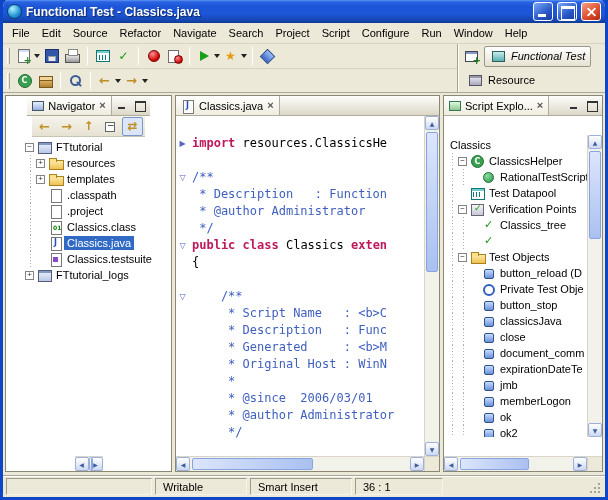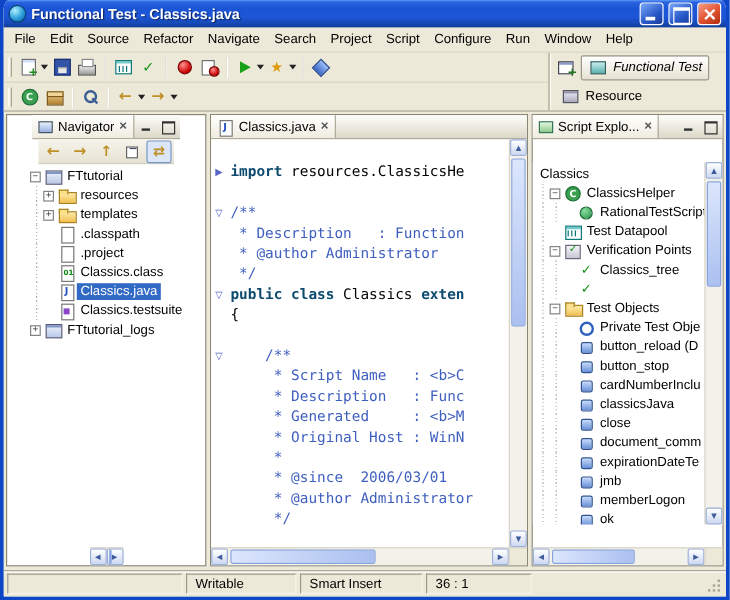--- a/index.html
+++ b/index.html
@@ -130,21 +130,21 @@
   .t-private-test-object::before{content:"";position:absolute;left:2px;top:2px;width:8px;height:8px;border-radius:50%;border:2px solid #3060c0;background:#fff;}
   .t-test-object::before{content:"";position:absolute;left:3px;top:3px;width:8px;height:8px;border-radius:2px;background:linear-gradient(#c8dcfc,#6890d8);border:1px solid #2f528c;}
 
   
   .editor-body{flex:1;min-height:0;display:flex;}
   .fold-col{width:13px;flex:none;background:#fff;padding-top:2px;}
   .fold-cell{height:17px;display:flex;align-items:center;justify-content:center;font-size:8px;color:#5864c8;font-family:"DejaVu Sans",sans-serif;}
   .code-col{flex:1;min-width:0;overflow:hidden;padding:2px 0 0 3px;
     font-family:"DejaVu Sans Mono","Liberation Mono",monospace;font-size:12px;line-height:17px;}
   .code-line{height:17px;white-space:pre;}
-  .seg-keyword{color:#0c4a6e;font-weight:bold;}
+  .seg-keyword{color:#be185d;font-weight:bold;}
   .seg-doc{color:#3f5fbf;}
   .seg-plain{color:#000;}
 
   
   .hscroll{height:15px;flex:none;display:flex;align-items:stretch;background:#f2f1ea;border-top:1px solid #d8d4c8;}
   .vscroll{width:15px;flex:none;display:flex;flex-direction:column;background:#f2f1ea;border-left:1px solid #d8d4c8;}
   .sb-btn{width:14px;height:14px;flex:none;display:flex;align-items:center;justify-content:center;font-size:6px;color:#3c5c9c;
     background:linear-gradient(#fff,#cdd8f0);border:1px solid #9cb0dc;border-radius:2px;font-family:"DejaVu Sans",sans-serif;}
   .sb-track{flex:1;position:relative;}
   .sb-thumb{position:absolute;background:linear-gradient(90deg,#dce6fc,#aac0f0);border:1px solid #88a4e0;border-radius:2px;}
@@ -504,43 +504,36 @@
             <div class="tree-row">
               <span class="guide"></span>
               <span class="expander">−</span>
               <span class="ticn t-to-group"></span>
               <span class="tlabel">Test Objects</span>
             </div>
             <div class="tree-row">
               <span class="guide"></span>
               <span class="guide"></span>
               <span class="exp-spacer"></span>
+              <span class="ticn t-test-object"></span>
+              <span class="tlabel">button_reload (D</span>
+            </div>
+            <div class="tree-row">
+              <span class="guide"></span>
+              <span class="guide"></span>
+              <span class="exp-spacer"></span>
               <span class="ticn t-private-test-object"></span>
               <span class="tlabel">Private Test Obje</span>
             </div>
             <div class="tree-row">
               <span class="guide"></span>
               <span class="guide"></span>
               <span class="exp-spacer"></span>
               <span class="ticn t-test-object"></span>
-              <span class="tlabel">button_reload (D</span>
-            </div>
-            <div class="tree-row">
-              <span class="guide"></span>
-              <span class="guide"></span>
-              <span class="exp-spacer"></span>
-              <span class="ticn t-test-object"></span>
               <span class="tlabel">button_stop</span>
-            </div>
-            <div class="tree-row">
-              <span class="guide"></span>
-              <span class="guide"></span>
-              <span class="exp-spacer"></span>
-              <span class="ticn t-test-object"></span>
-              <span class="tlabel">cardNumberInclu</span>
             </div>
             <div class="tree-row">
               <span class="guide"></span>
               <span class="guide"></span>
               <span class="exp-spacer"></span>
               <span class="ticn t-test-object"></span>
               <span class="tlabel">classicsJava</span>
             </div>
             <div class="tree-row">
               <span class="guide"></span>

